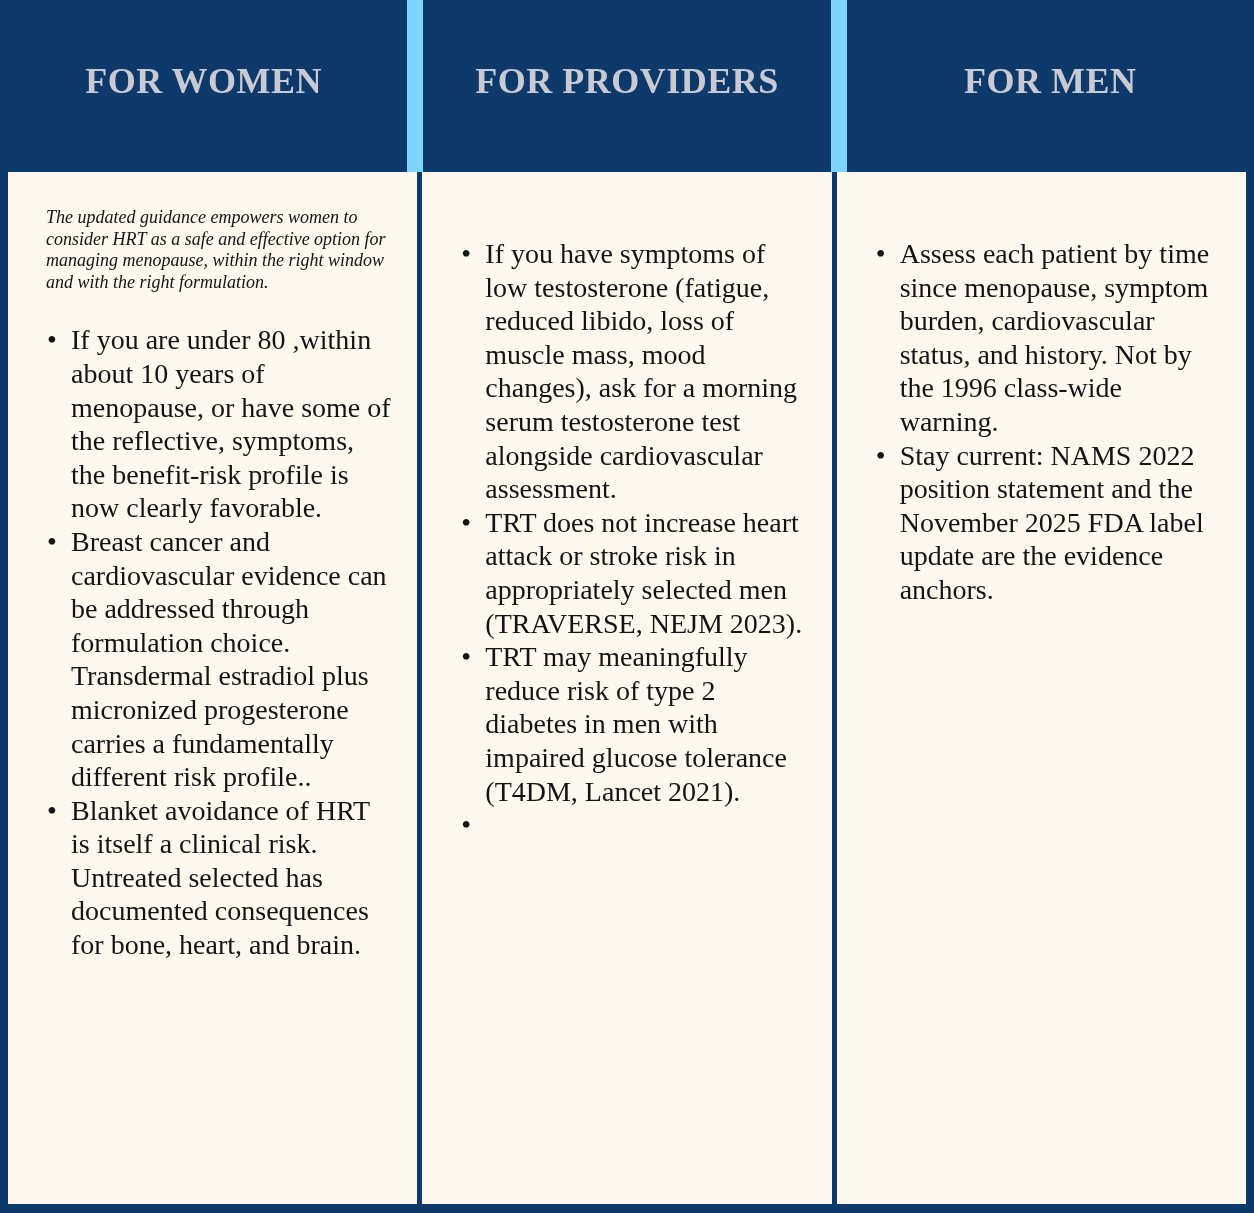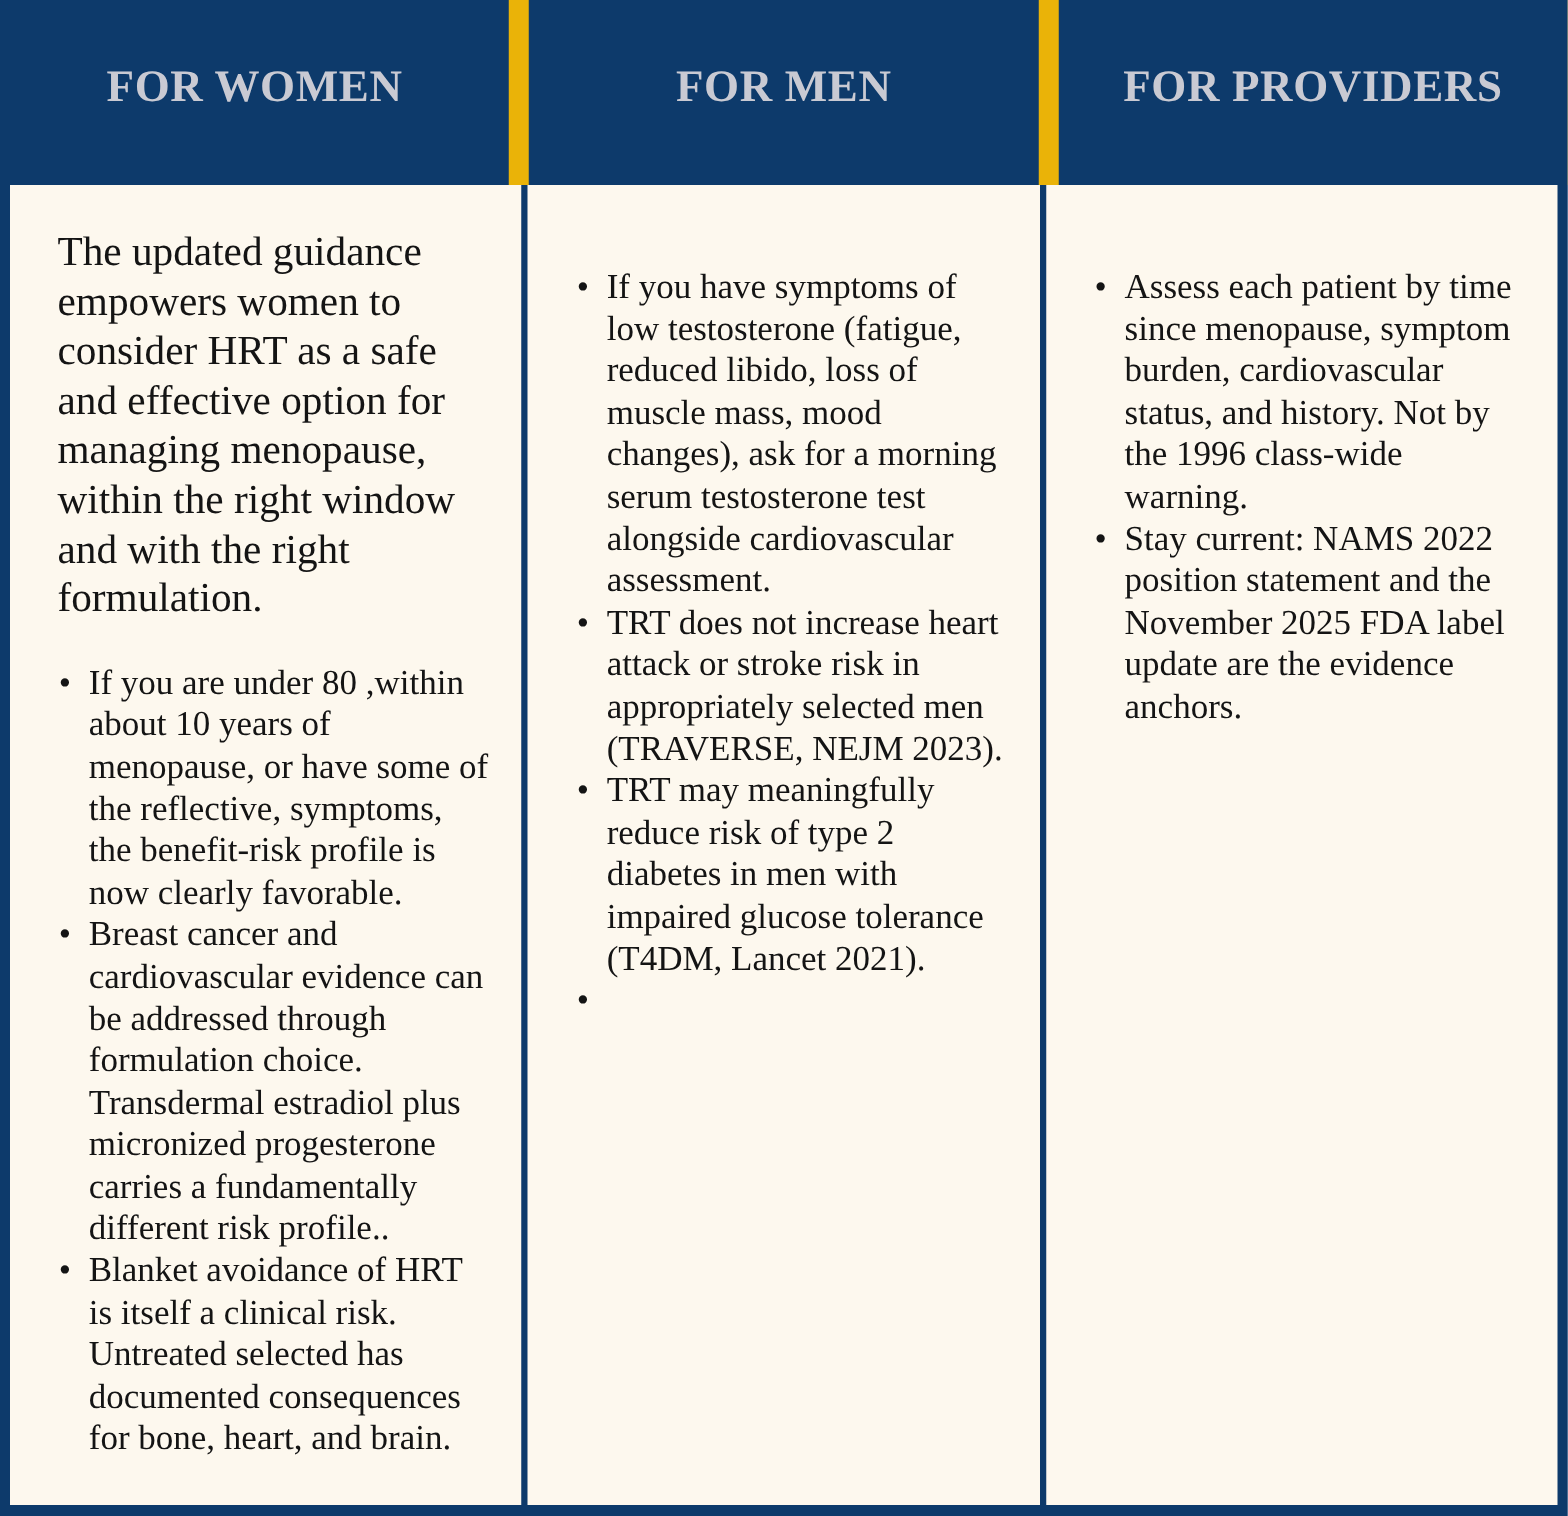--- a/index.html
+++ b/index.html
@@ -9,25 +9,25 @@
     width: 1254px;
   }
   .board {
     width: 1254px;
     height: 1213px;
     background: #0d3a6b;
     display: flex;
     flex-direction: column;
   }
   .header-row {
-    height: 148px;
+    height: 172px;
     display: grid;
     grid-template-columns: repeat(3, 1fr);
     column-gap: 4px;
-    background: #eab308;
+    background: #7dd3fc;
     gap: 16px;
   }
   .header-cell {
     background: #0d3a6b;
     display: flex;
     align-items: center;
     justify-content: center;
     padding-bottom: 10px;
   }
   .header-label {
@@ -44,21 +44,22 @@
     background: #0d3a6b;
     padding: 0 8px 9px 8px;
   }
   .body-cell {
     background: #fdf8ee;
     padding: 35px 26px 0 38px;
     overflow: hidden;
     color: #141414;
   }
   .intro {
-    font-size: 33px;
+    font-style: italic;
+    font-size: 18px;
     line-height: 1.2;
   }
   .bullets {
     list-style: none;
     margin-top: 30px;
   }
   .bullets li {
     position: relative;
     padding-left: 25px;
     font-size: 28px;
@@ -74,24 +75,24 @@
 </head>
 <body>
 
 <div class="board">
 
   <div class="header-row">
     <div class="header-cell">
       <span class="header-label">FOR WOMEN</span>
     </div>
     <div class="header-cell">
-      <span class="header-label">FOR MEN</span>
+      <span class="header-label">FOR PROVIDERS</span>
     </div>
     <div class="header-cell">
-      <span class="header-label">FOR PROVIDERS</span>
+      <span class="header-label">FOR MEN</span>
     </div>
   </div>
 
   <div class="body-row">
 
     <div class="body-cell">
       <p class="intro">The updated guidance empowers women to consider HRT as a safe and effective option for managing menopause, within the right window and with the right formulation.</p>
       <ul class="bullets">
         <li>
           <span class="dot">•</span>

